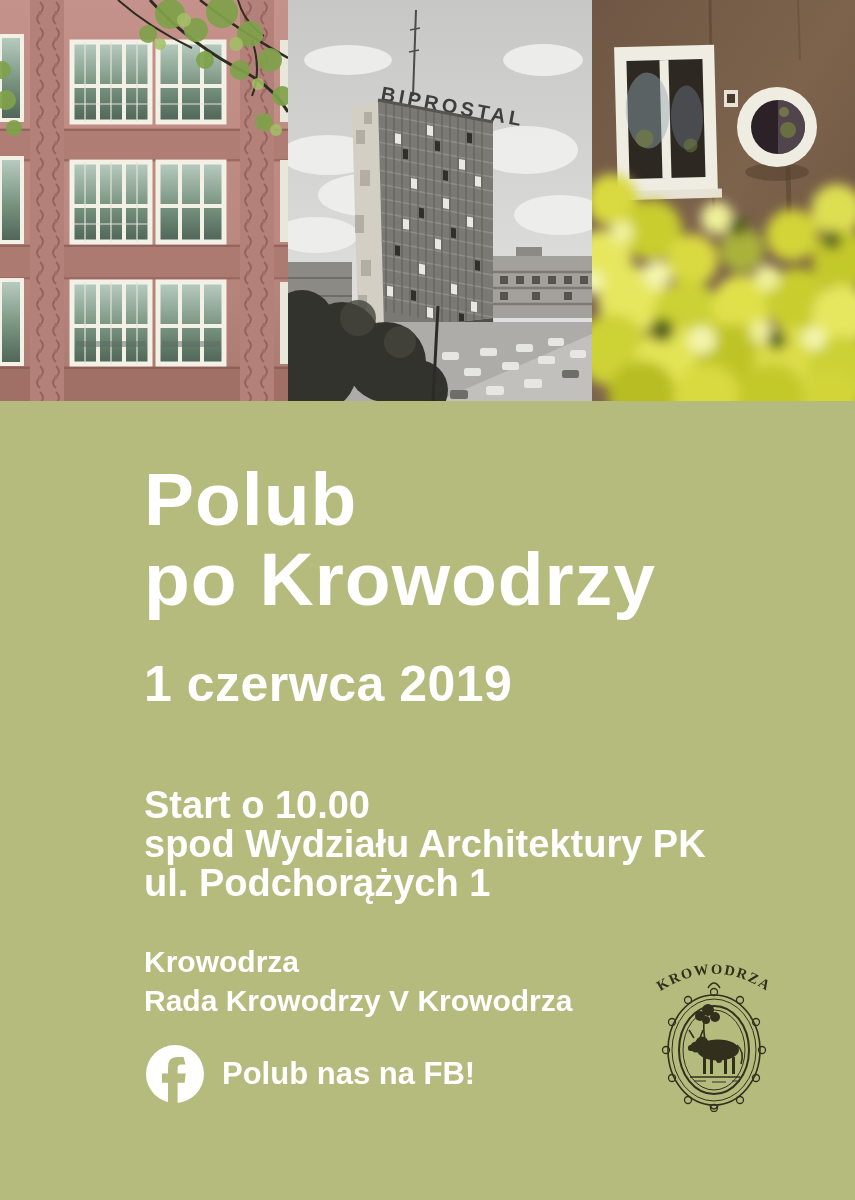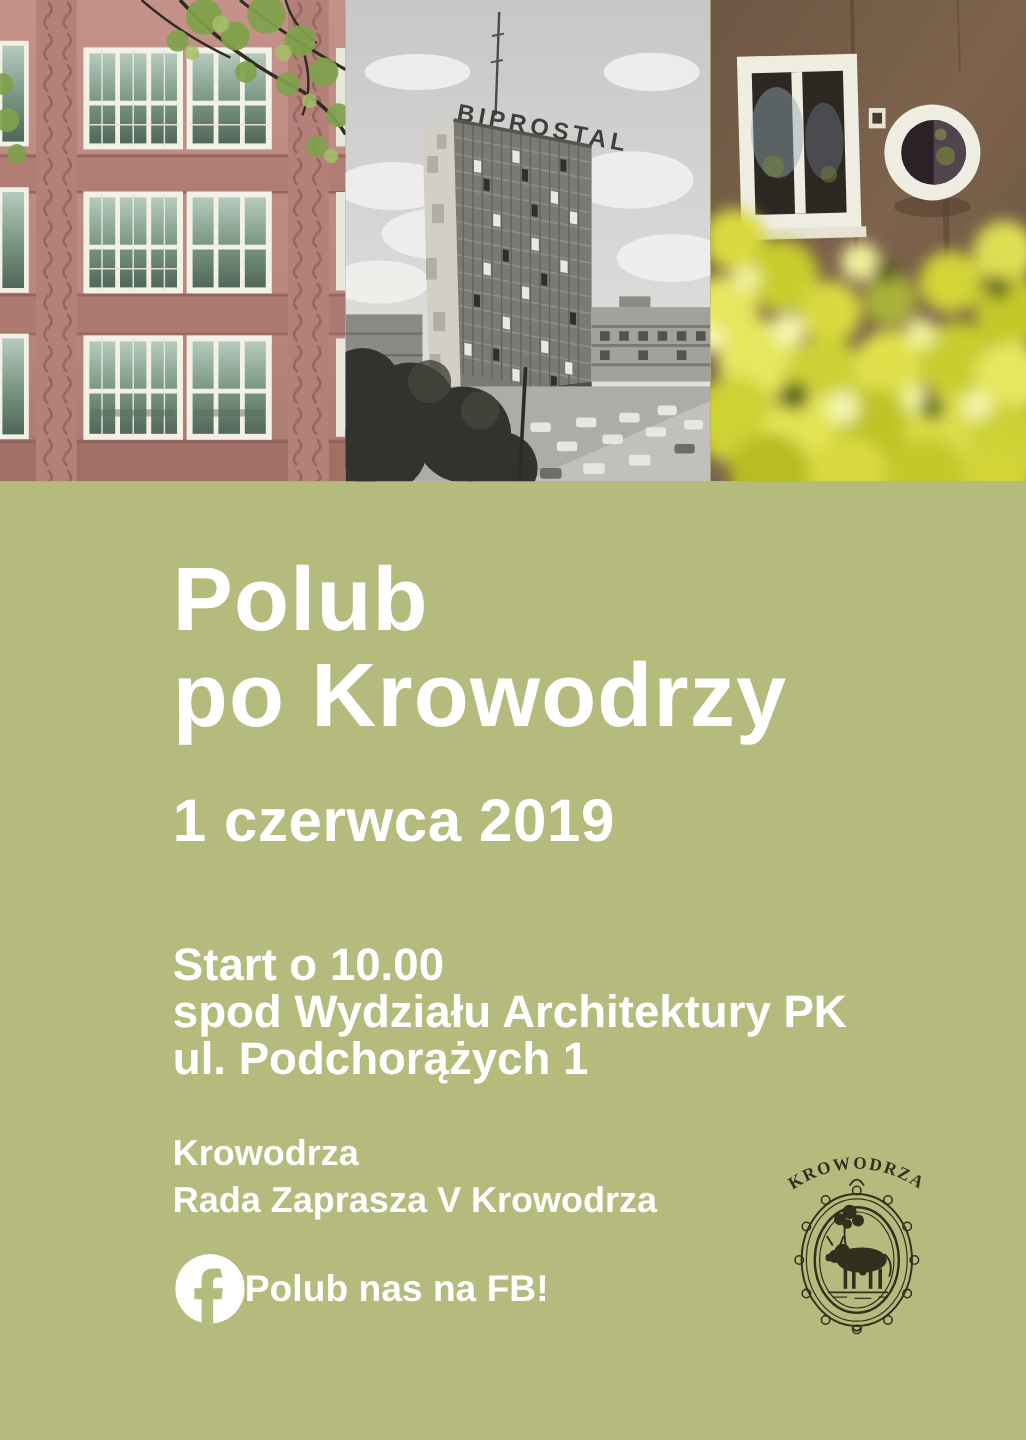--- a/index.html
+++ b/index.html
@@ -5,21 +5,21 @@
   html,body{margin:0;padding:0;background:#888;}
   .poster{position:relative;width:855px;height:1200px;background:#b5bb7c;overflow:hidden;
           font-family:"Liberation Sans",sans-serif;}
   .photo-strip{position:absolute;left:0;top:0;width:855px;height:401px;display:flex;}
   .photo-strip svg{display:block;}
   .txt{position:absolute;color:#ffffff;font-weight:700;}
   .title{left:144px;top:459px;font-size:75px;line-height:80px;letter-spacing:1px;}
   .date{left:144px;top:656px;font-size:50px;line-height:56px;letter-spacing:0.5px;}
   .details{left:144px;top:786px;font-size:38px;line-height:39px;}
   .invite{left:144px;top:942px;font-size:30px;line-height:39px;}
-  .fb-row{left:146px;top:1045px;display:flex;align-items:center;}
+  .fb-row{left:146px;top:1045px;display:flex;align-items:center;gap:18px;}
   .fb-label{font-size:31px;}
   .fb-badge{width:58px;height:58px;}
   .emblem{position:absolute;left:648px;top:950px;}
 </style>
 </head>
 <body>
 
 <div class="poster">
 
   <div class="photo-strip">
@@ -403,21 +403,21 @@
   <div class="txt date">1 czerwca 2019</div>
 
   <div class="txt details">
     <div>Start o 10.00</div>
     <div>spod Wydziału Architektury PK</div>
     <div>ul. Podchorążych 1</div>
   </div>
 
   <div class="txt invite">
     <div>Krowodrza</div>
-    <div>Rada Zaprasza V Krowodrza</div>
+    <div>Rada Krowodrzy V Krowodrza</div>
   </div>
 
   <div class="txt fb-row">
     <svg class="fb-badge" viewBox="0 0 58 58">
       <circle cx="29" cy="29" r="29" fill="#ffffff"></circle>
       <path fill="#b5bb7c" d="M37.5 12h-6.5q-9 0-9 10.2v6.3h-6v9.2h6V58h9.6V37.7h7l1.1-9.2h-8.1v-5.3q0-3.6 3.7-3.6h4.2z"></path>
     </svg>
     <span class="fb-label">Polub nas na FB!</span>
   </div>
 

